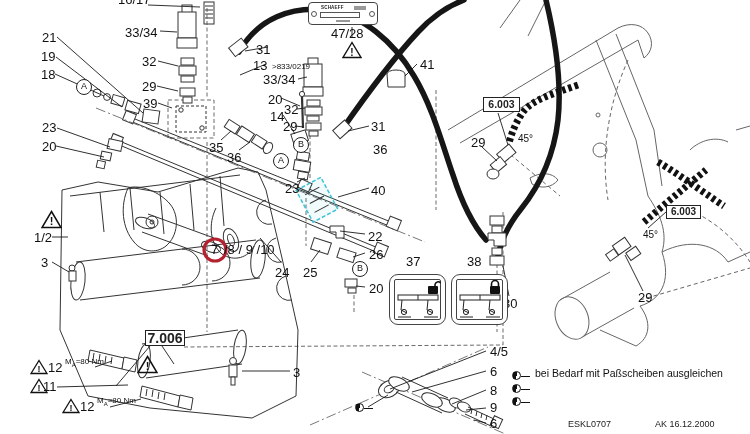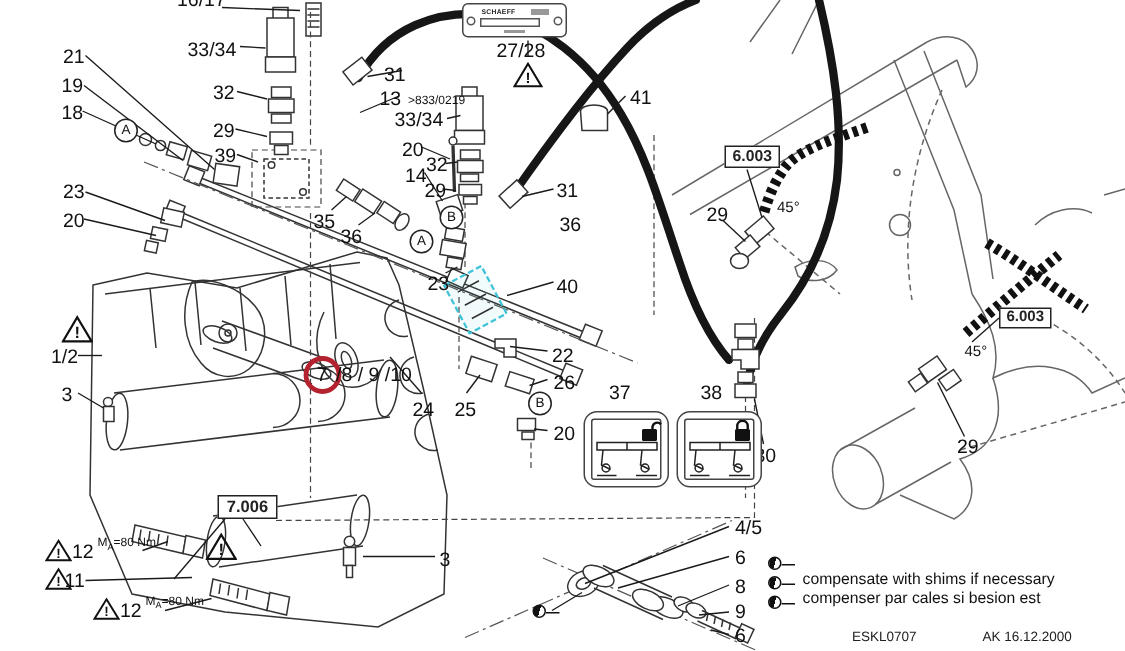--- a/index.html
+++ b/index.html
@@ -296,21 +296,21 @@
   <div class="lbl" style="left:256px;top:43px">31</div>
   <div class="lbl" style="left:253px;top:59px">13</div>
   <div class="lbl sm" style="left:272px;top:62px">&gt;833/0219</div>
   <div class="lbl" style="left:263px;top:73px">33/34</div>
   <div class="lbl" style="left:268px;top:93px">20</div>
   <div class="lbl" style="left:270px;top:110px">14</div>
   <div class="lbl" style="left:284px;top:103px">32</div>
   <div class="lbl" style="left:283px;top:120px">29</div>
   <div class="lbl" style="left:209px;top:141px">35</div>
   <div class="lbl" style="left:227px;top:151px">36</div>
-  <div class="lbl" style="left:331px;top:27px">27/28</div>
+  <div class="lbl" style="left:331px;top:27px">47/28</div>
   <div class="lbl" style="left:420px;top:58px">41</div>
   <div class="lbl" style="left:371px;top:120px">31</div>
   <div class="lbl" style="left:373px;top:143px">36</div>
   <div class="lbl" style="left:285px;top:182px">23</div>
   <div class="lbl" style="left:371px;top:184px">40</div>
   <div class="lbl" style="left:368px;top:230px">22</div>
   <div class="lbl" style="left:369px;top:248px">26</div>
   <div class="lbl" style="left:369px;top:282px">20</div>
   <div class="lbl" style="left:275px;top:266px">24</div>
   <div class="lbl" style="left:303px;top:266px">25</div>
@@ -363,21 +363,21 @@
   <div class="lbl" style="left:80px;top:400px">12</div>
   <div class="torq" style="left:97px;top:396px"><span>M</span><sub>A</sub><span>=80  Nm</span></div>
 
   <div class="circ" style="left:76px;top:79px">A</div>
   <div class="circ" style="left:293px;top:137px">B</div>
   <div class="circ" style="left:273px;top:153px">A</div>
   <div class="circ" style="left:352px;top:261px">B</div>
 
   <div class="refbox" style="left:483px;top:97px;width:37px;height:15px;line-height:13px">6.003</div>
   <div class="refbox" style="left:666px;top:205px;width:35px;height:14px;line-height:12px;font-size:10px">6.003</div>
-  <div class="refbox" style="left:145px;top:330px;width:40px;height:16px;line-height:14px;font-size:11px">7.006</div>
+  <div class="refbox" style="left:145px;top:330px;width:40px;height:16px;line-height:14px;font-size:14px">7.006</div>
 
   <div class="plate">
     <span class="screw" style="left:2px"></span>
     <span class="screw" style="right:2px"></span>
     <span class="brand">SCHAEFF</span>
     <span class="bar1"></span>
     <span class="mid"></span>
     <span class="bar2"></span>
   </div>
 
@@ -412,22 +412,21 @@
         </g>
         <g>
           <rect x="33" y="6" width="10" height="8" rx="1" fill="#111"></rect>
           <path d="M 34.5,6 v-2 a3.5,3.5 0 0 1 7,0 v 2" stroke="#111" stroke-width="1.6" fill="none"></path>
         </g>
       </svg>
     </div>
   </div>
 
   <span class="bullet" style="left:512px;top:371px"></span>
+  <div class="note" style="left:535px;top:367px">bei Bedarf mit Paßscheiben ausgleichen</div>
   <span class="bullet" style="left:512px;top:384px"></span>
-  <div class="note" style="left:535px;top:380px">compensate with shims if necessary</div>
   <span class="bullet" style="left:512px;top:397px"></span>
-  <div class="note" style="left:535px;top:393px">compenser par cales si besion est</div>
   <span class="bullet" style="left:355px;top:403px"></span>
 
   <div class="foot" style="left:568px;top:419px">ESKL0707</div>
   <div class="foot" style="left:655px;top:419px">AK  16.12.2000</div>
 
 </div>
 
 </body></html>

